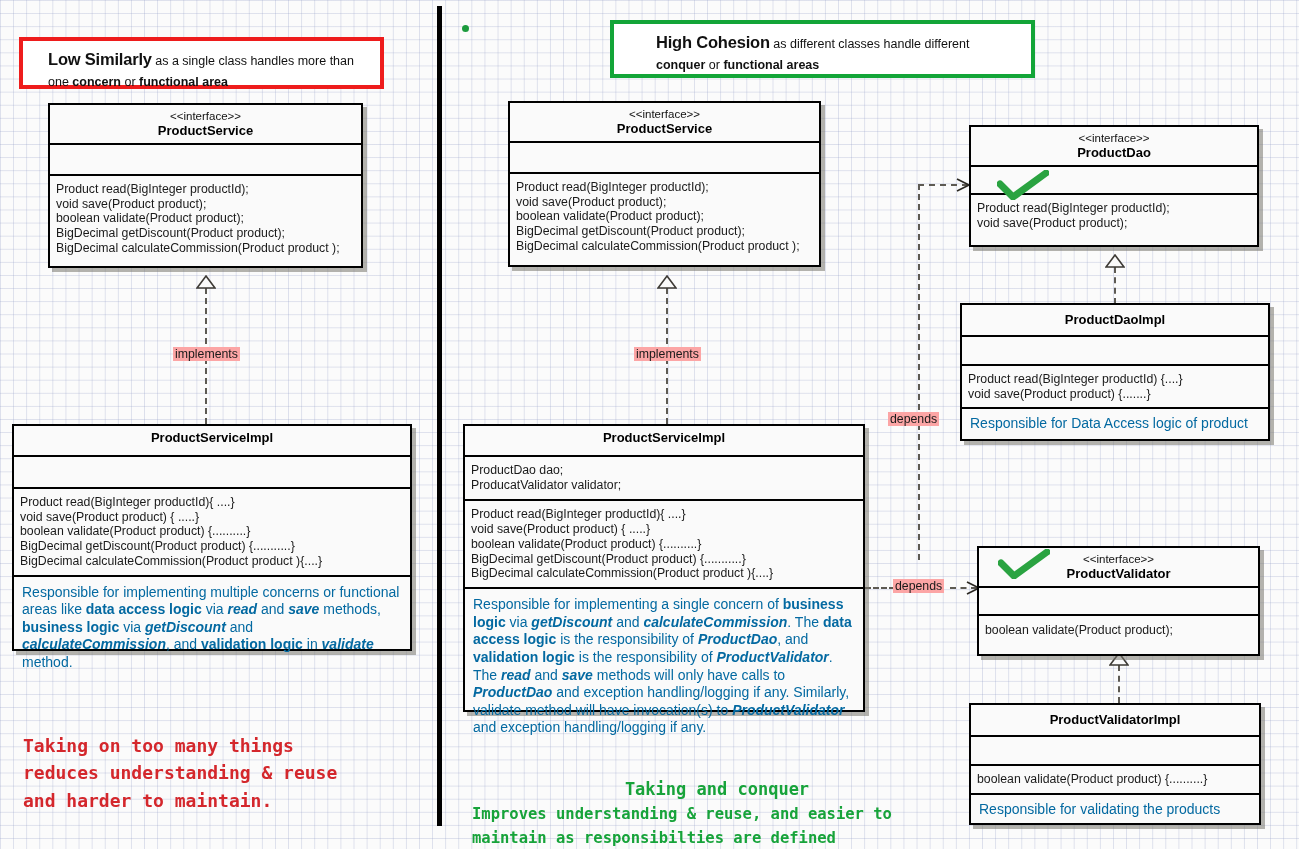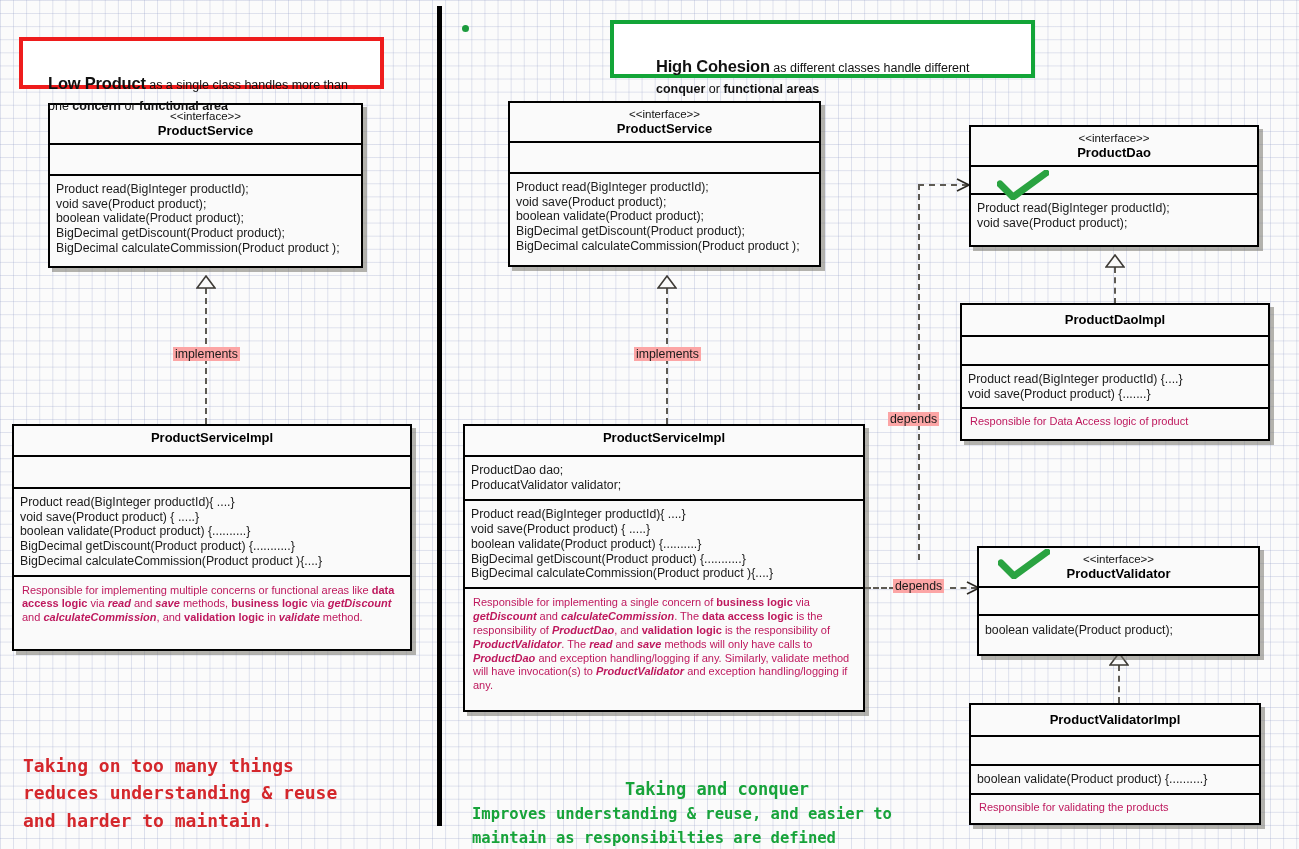--- a/index.html
+++ b/index.html
@@ -29,35 +29,35 @@
     border-bottom:2px solid #000;
     padding:4px 6px;
   }
   .umlbox .sec:last-child { border-bottom:none; }
   .umlbox .sec.empty { min-height:28px; }
   .hdr { text-align:center; padding:5px 4px 6px; line-height:1.22; }
   .hdr .iface { font-size:11.5px; color:#111; display:block;text-align:center; }
   .hdr .cname { font-size:13px; font-weight:bold; color:#000; display:block; }
   .hdr.single { padding-bottom:9px; }
   .methods { font-size:12.3px; line-height:1.20; color:#1a1a1a; white-space:pre-line; }
-  .note { font-size:11px; line-height:1.26; color:#be185d; }
+  .note { font-size:14px; line-height:1.26; color:#0369a1; }
   .note b { font-weight:bold; }
   .note i { font-style:italic;font-weight:bold; }
 
   
   .banner {
     position:absolute;
     background:#ffffff;
     z-index:6;
     line-height:1.34;
     color:#111;
   }
   .banner.red   { border:4px solid #ee1c1c; }
   .banner.green { border:4px solid #13a538; }
-  .banner .inner { padding:7px 10px 8px 25px;margin-top:24px; }
+  .banner .inner { padding:7px 10px 8px 25px; }
   .banner .big { font-size:16.5px; font-weight:bold; letter-spacing:-0.2px; }
   .banner .sm  { font-size:12.5px; }
   .banner .smb { font-size:12.5px; font-weight:bold; }
   .banner.green .inner { text-align:left; padding-left:42px; }
 
   
   .caption {
     position:absolute;
     font-family:"DejaVu Sans Mono","Liberation Mono",monospace;
     font-weight:bold;
@@ -99,21 +99,21 @@
 <body>
 
 <div id="stage">
 
   <div class="divider" style="left:437px; top:6px; width:5px; height:820px;"></div>
 
   <div class="greendot" style="left:462px; top:25px;"></div>
 
   <div class="banner red" style="left:19px; top:37px; width:365px; height:52px;">
     <div class="inner">
-      <span class="big">Low Product</span><span class="sm"> as a single class handles more than</span><br>
+      <span class="big">Low Similarly</span><span class="sm"> as a single class handles more than</span><br>
       <span class="sm">one </span><span class="smb">concern</span><span class="sm"> or </span><span class="smb">functional area</span>
     </div>
   </div>
 
   <div class="banner green" style="left:610px; top:20px; width:425px; height:58px;">
     <div class="inner">
       <span class="big">High Cohesion</span><span class="sm"> as different classes handle different</span><br>
       <span class="smb">conquer</span><span class="sm"> or </span><span class="smb">functional areas</span>
     </div>
   </div>
@@ -145,21 +145,21 @@
     </div>
     <div class="sec empty" style="height:32px;"></div>
     <div class="sec methods" style="padding-top:6px; padding-bottom:6px;">Product read(BigInteger productId){ ....}
 void save(Product product) { .....}
 boolean validate(Product product) {..........}
 BigDecimal getDiscount(Product product) {...........}
 BigDecimal calculateCommission(Product product ){....}</div>
     <div class="sec note" style="padding:7px 8px 8px 8px;"><span>Responsible for implementing multiple concerns or functional areas like </span><b>data access logic</b><span>  via </span><i>read</i><span> and </span><i>save</i><span> methods, </span><b>business logic</b><span> via </span><i>getDiscount</i><span> and </span><i>calculateCommission</i><span>, and </span><b>validation logic</b><span> in </span><i>validate</i><span> method.</span></div>
   </div>
 
-  <div class="caption red" style="left:23px; top:752px; width:390px;">Taking on too many things
+  <div class="caption red" style="left:23px; top:732px; width:390px;">Taking on too many things
 reduces understanding &amp; reuse
 and harder to maintain.</div>
 
   <div class="umlbox" style="left:508px; top:101px; width:313px; height:166px;">
     <div class="sec hdr">
       <span class="iface">&lt;&lt;interface&gt;&gt;</span>
       <span class="cname">ProductService</span>
     </div>
     <div class="sec empty" style="height:31px;"></div>
     <div class="sec methods" style="padding-top:6px;">Product read(BigInteger productId);

